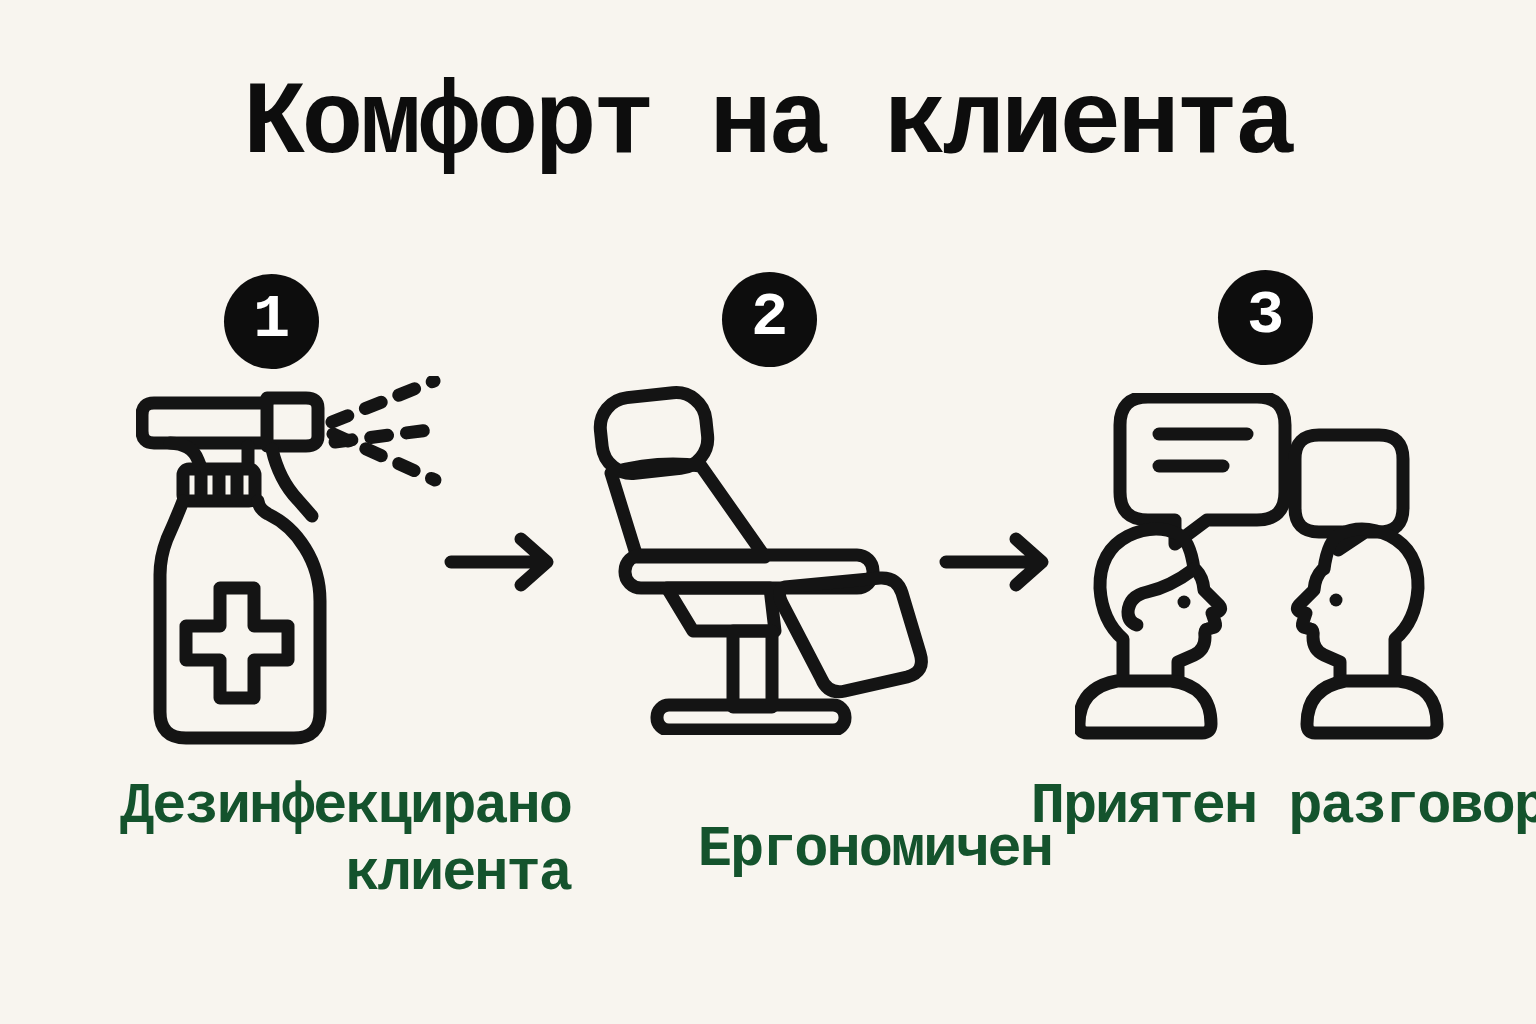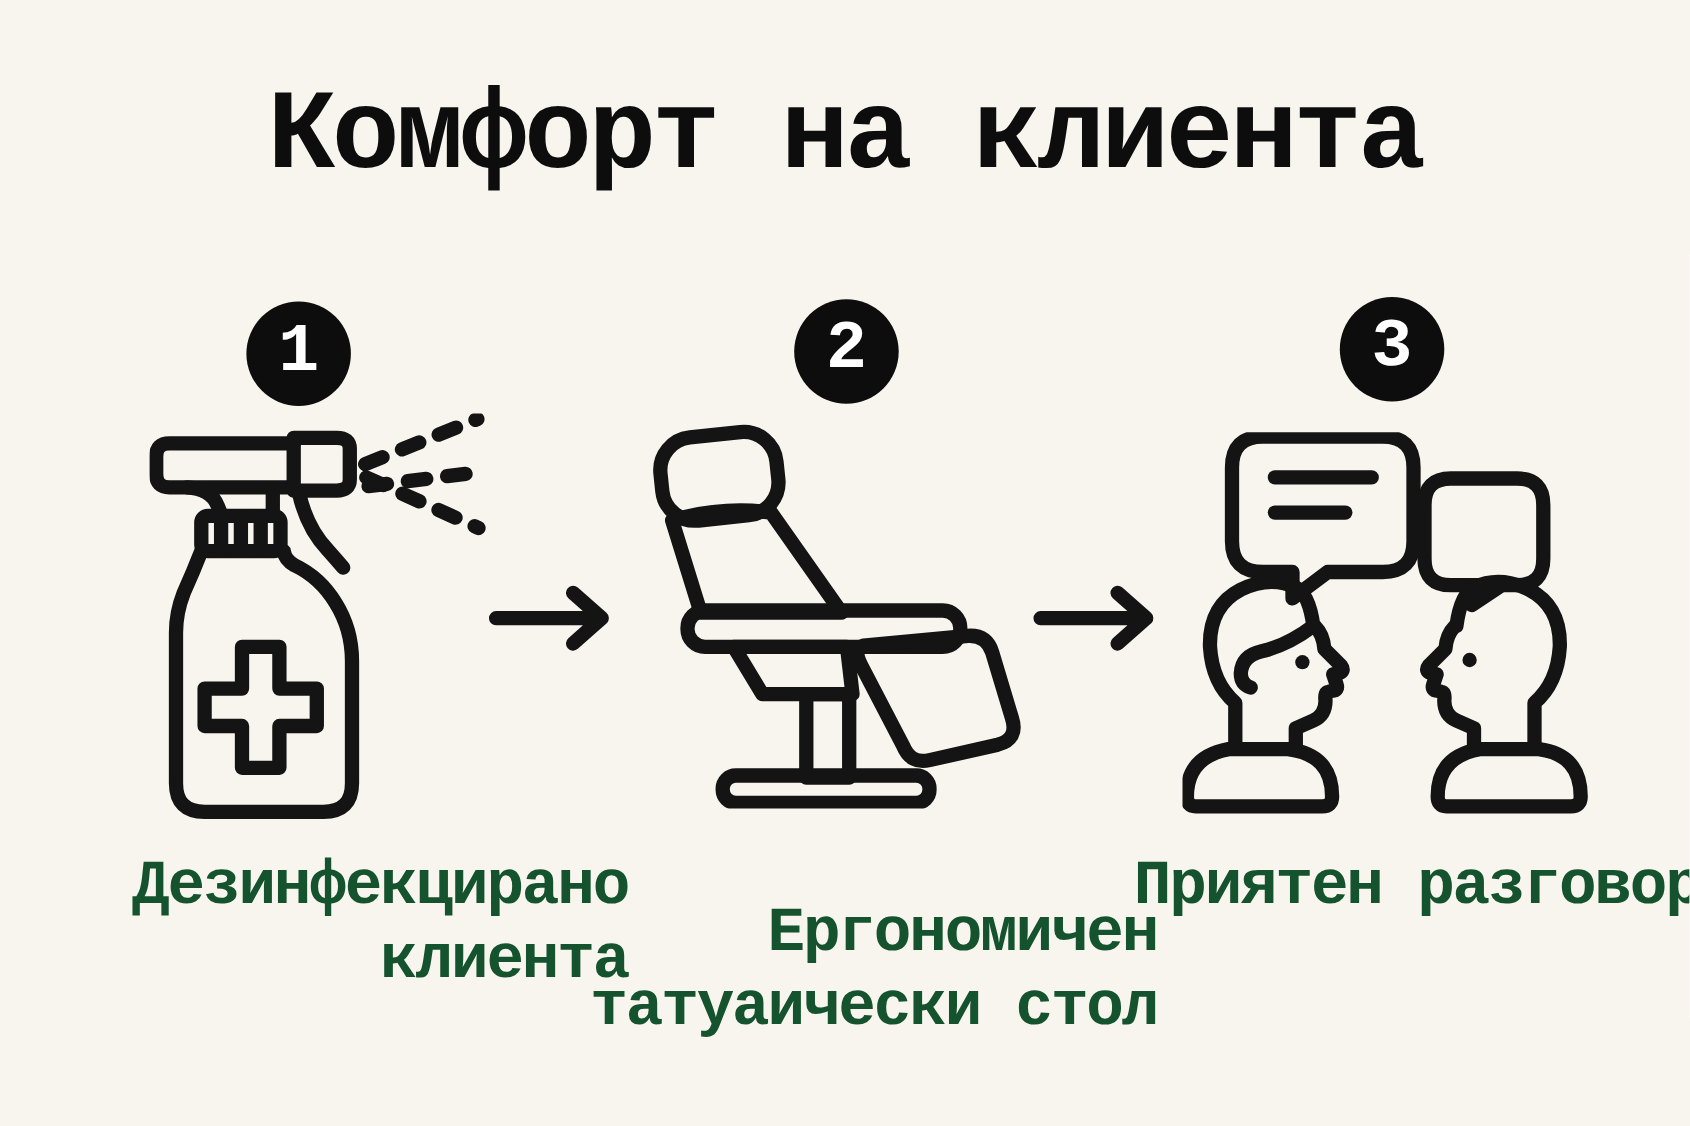--- a/index.html
+++ b/index.html
@@ -162,20 +162,19 @@
       <path class="stroke" d="M240 340 Q232 340 232 331 Q232 295 270 288 L324 288 Q362 293 362 331 Q362 340 353 340 Z"></path>
     </g>
   </svg>
 
   <div class="caption cap1">
     <div>Дезинфекцирано</div>
     <div>клиента</div>
   </div>
   <div class="caption cap2">
     <div>Ергономичен</div>
-    <div>татуаически стол</div>
   </div>
   <div class="caption cap3">
     <div>Приятен разговор</div>
     <div></div>
   </div>
 
 </div>
 
 </body></html>

